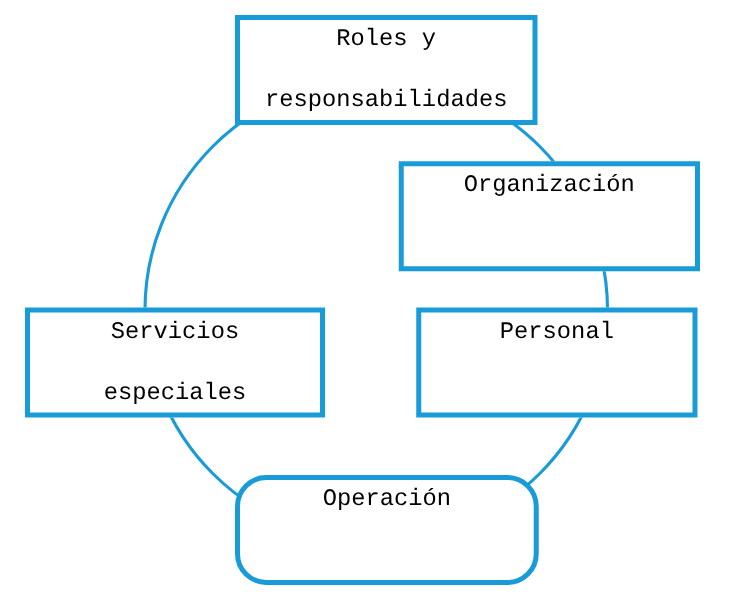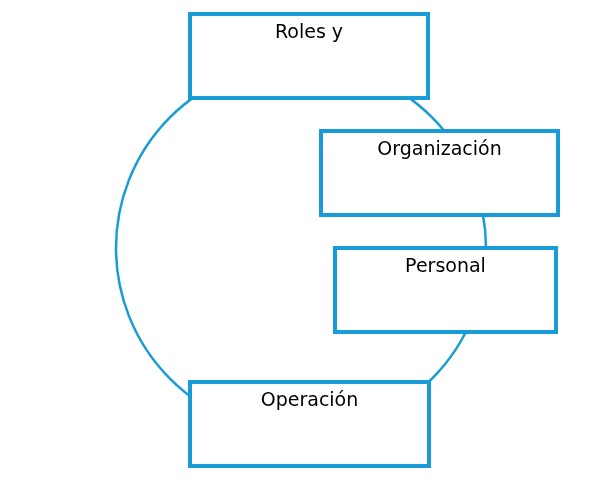--- a/index.html
+++ b/index.html
@@ -28,50 +28,56 @@
     background: #ffffff;
     border: 4px solid #189BD7;
     display: flex;
     flex-direction: column;
     align-items: center;
     justify-content: space-between;
     text-align: center;
     color: #000000;
     font-size: 19px;
     line-height: 31px;
+    font-family: Liberation Mono, monospace;
   }
   .node .line {
     display: block;
     white-space: nowrap;
   }
   .node-roles       { left: 188px; top:  12px; width: 242px; height: 88px; }
   .node-soporte     { left:  20px; top: 129px; width: 240px; height: 88px; }
   .node-organizacion{ left: 319px; top: 129px; width: 241px; height: 88px; }
   .node-especiales  { left:  20px; top: 246px; width: 240px; height: 88px; }
   .node-personal    { left: 333px; top: 246px; width: 225px; height: 88px; }
-  .node-operacion   { left: 188px; top: 380px; width: 243px; height: 88px; }
+  .node-operacion   { left: 188px; top: 380px; width: 243px; height: 88px; border-radius: 25px; }
 </style>
 </head>
 <body>
 
 <div class="canvas">
 
   <svg class="ring" width="601" height="478" viewBox="0 0 601 478" aria-hidden="true">
     <circle cx="301" cy="248" r="185" fill="none" stroke-width="2.5" stroke="#189BD7"></circle>
   </svg>
 
   <div class="node node-roles">
     <span class="line">Roles y</span>
+    <span class="line">responsabilidades</span>
   </div>
 
 
   <div class="node node-organizacion">
     <span class="line">Organización</span>
   </div>
 
+  <div class="node node-especiales">
+    <span class="line">Servicios</span>
+    <span class="line">especiales</span>
+  </div>
 
   <div class="node node-personal">
     <span class="line">Personal</span>
   </div>
 
   <div class="node node-operacion">
     <span class="line">Operación</span>
   </div>
 
 </div>

